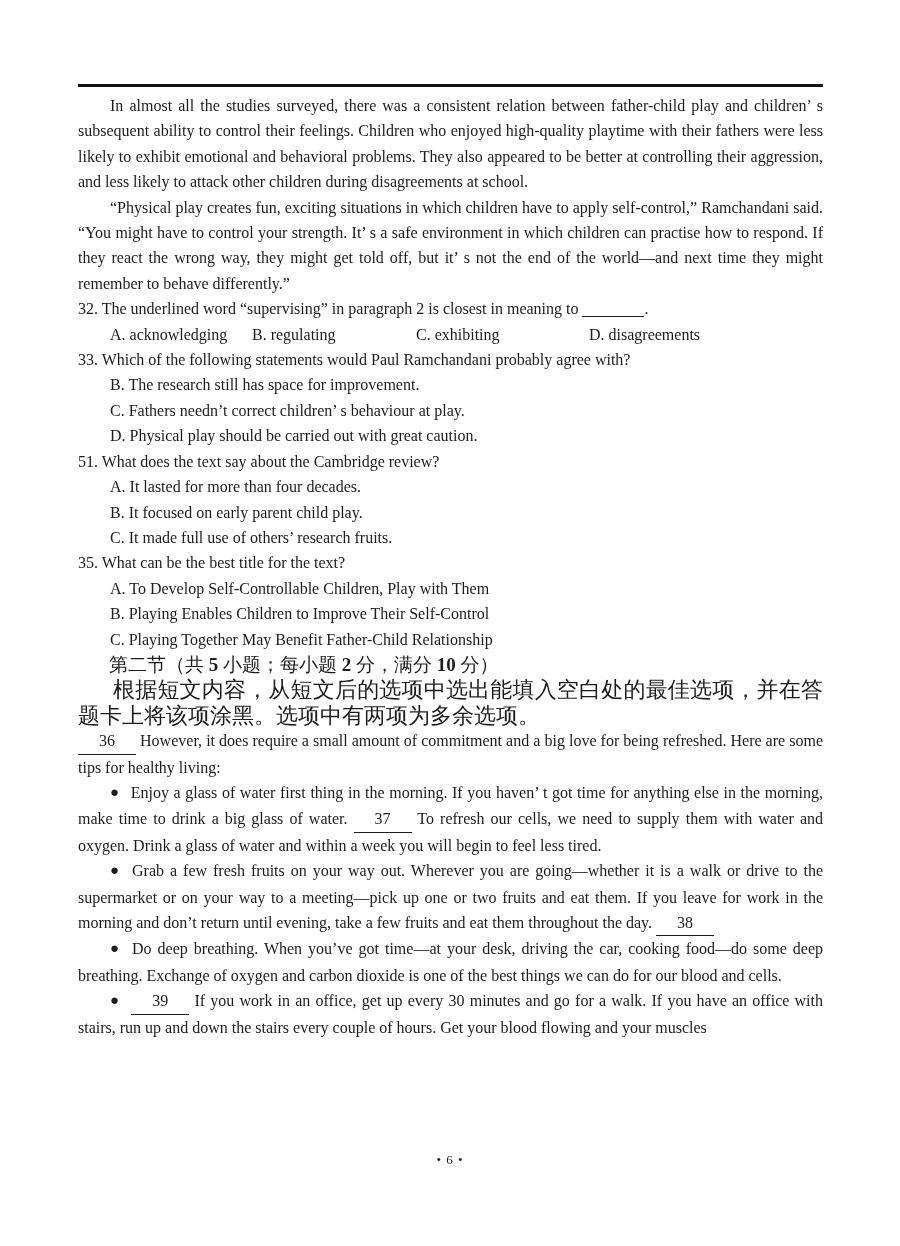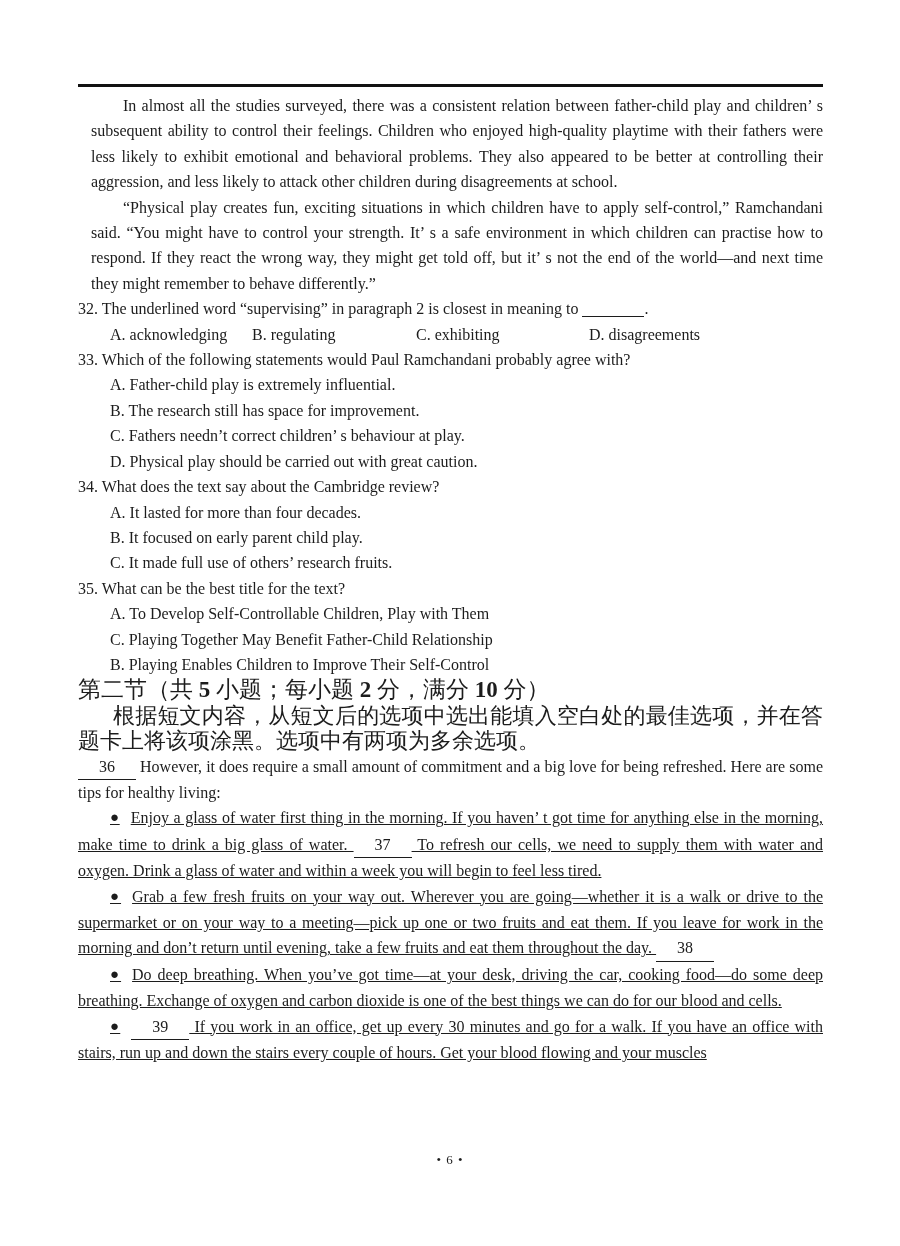--- a/index.html
+++ b/index.html
@@ -8,33 +8,33 @@
     background:#ffffff;
     font-family:"Liberation Serif","DejaVu Serif",serif;
   }
   .page{position:absolute;inset:0;}
   .rule{position:absolute;left:78px;top:84px;width:745px;height:3px;background:#111111;}
   .doc{
     position:absolute;left:78px;top:93px;width:745px;
     color:#1c1c1c;font-size:16px;line-height:25.4px;text-align:justify;
   }
   .block{margin:0;}
-  .para{text-indent:32px;margin-left:13px;}
+  .para{text-indent:32px;}
   .para-flush{text-indent:0;}
   .question{text-align:left;text-indent:0;}
   .option{text-align:left;padding-left:32px;}
   .options-row{display:flex;text-align:left;padding-left:32px;}
   .opt{display:inline-block;white-space:nowrap;}
   .opt-0{width:142px;}
   .opt-1{width:164px;}
   .opt-2{width:173px;}
   .opt-3{flex:1;}
-  .cn-header{text-align:left;font-size:23px;}
+  .cn-header{text-align:left;font-size:19px;margin-left:31px;}
   .cn-para{font-size:22px;text-indent:35px;}
-  .bullet-para{text-indent:32px;text-decoration:underline;}
+  .bullet-para{text-indent:32px;}
   .bullet{font-size:15px;margin-right:11px;position:relative;top:-1px;}
   .blank{display:inline-block;border-bottom:1.4px solid #1c1c1c;}
   .blank.empty{width:62px;height:14px;vertical-align:-3px;}
   .blank.num{width:58px;text-align:center;text-indent:0;}
   b{font-weight:bold;}
   .page-number{
     position:absolute;left:0;top:1152px;width:100%;text-align:center;
     font-size:13px;color:#1c1c1c;letter-spacing:1px;
   }
 </style>
@@ -47,32 +47,31 @@
       <div class="block para">In almost all the studies surveyed, there was a consistent relation between father-child play and children’ s subsequent ability to control their feelings. Children who enjoyed high-quality playtime with their fathers were less likely to exhibit emotional and behavioral problems. They also appeared to be better at controlling their aggression, and less likely to attack other children during disagreements at school.</div>
       <div class="block para">“Physical play creates fun, exciting situations in which children have to apply self-control,” Ramchandani said. “You might have to control your strength. It’ s a safe environment in which children can practise how to respond. If they react the wrong way, they might get told off, but it’ s not the end of the world—and next time they might remember to behave differently.”</div>
       <div class="block question">32. The underlined word “supervising” in paragraph 2 is closest in meaning to <span class="blank empty"></span>.</div>
       <div class="block options-row">
         <span class="opt opt-0">A. acknowledging</span>
         <span class="opt opt-1">B. regulating</span>
         <span class="opt opt-2">C. exhibiting</span>
         <span class="opt opt-3">D. disagreements</span>
       </div>
       <div class="block question">33. Which of the following statements would Paul Ramchandani probably agree with?</div>
-      <div class="block option">A. Father-child play is extremely influential.</div>
       <div class="block option">B. The research still has space for improvement.</div>
       <div class="block option">C. Fathers needn’t correct children’ s behaviour at play.</div>
       <div class="block option">D. Physical play should be carried out with great caution.</div>
-      <div class="block question">34. What does the text say about the Cambridge review?</div>
+      <div class="block question">51. What does the text say about the Cambridge review?</div>
       <div class="block option">A. It lasted for more than four decades.</div>
       <div class="block option">B. It focused on early parent child play.</div>
       <div class="block option">C. It made full use of others’ research fruits.</div>
       <div class="block question">35. What can be the best title for the text?</div>
       <div class="block option">A. To Develop Self-Controllable Children, Play with Them</div>
+      <div class="block option">B. Playing Enables Children to Improve Their Self-Control</div>
       <div class="block option">C. Playing Together May Benefit Father-Child Relationship</div>
-      <div class="block option">B. Playing Enables Children to Improve Their Self-Control</div>
       <div class="block cn-header">第二节（共 <b>5</b> 小题；每小题 <b>2</b> 分，满分 <b>10</b> 分）</div>
       <div class="block cn-para">根据短文内容，从短文后的选项中选出能填入空白处的最佳选项，并在答题卡上将该项涂黑。选项中有两项为多余选项。</div>
       <div class="block para-flush"><span class="blank num">36</span> However, it does require a small amount of commitment and a big love for being refreshed. Here are some tips for healthy living:</div>
       <div class="block bullet-para"><span class="bullet">●</span>Enjoy a glass of water first thing in the morning. If you haven’ t got time for anything else in the morning, make time to drink a big glass of water. <span class="blank num">37</span> To refresh our cells, we need to supply them with water and oxygen. Drink a glass of water and within a week you will begin to feel less tired.</div>
       <div class="block bullet-para"><span class="bullet">●</span>Grab a few fresh fruits on your way out. Wherever you are going—whether it is a walk or drive to the supermarket or on your way to a meeting—pick up one or two fruits and eat them. If you leave for work in the morning and don’t return until evening, take a few fruits and eat them throughout the day. <span class="blank num">38</span></div>
       <div class="block bullet-para"><span class="bullet">●</span>Do deep breathing. When you’ve got time—at your desk, driving the car, cooking food—do some deep breathing. Exchange of oxygen and carbon dioxide is one of the best things we can do for our blood and cells.</div>
       <div class="block bullet-para"><span class="bullet">●</span><span class="blank num">39</span> If you work in an office, get up every 30 minutes and go for a walk. If you have an office with stairs, run up and down the stairs every couple of hours. Get your blood flowing and your muscles</div>
     </div>
   <div class="page-number">• 6 •</div>
 </div>

